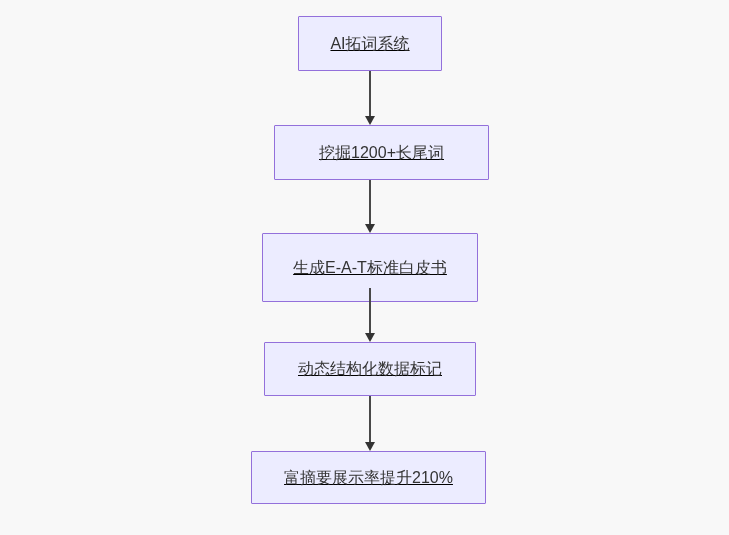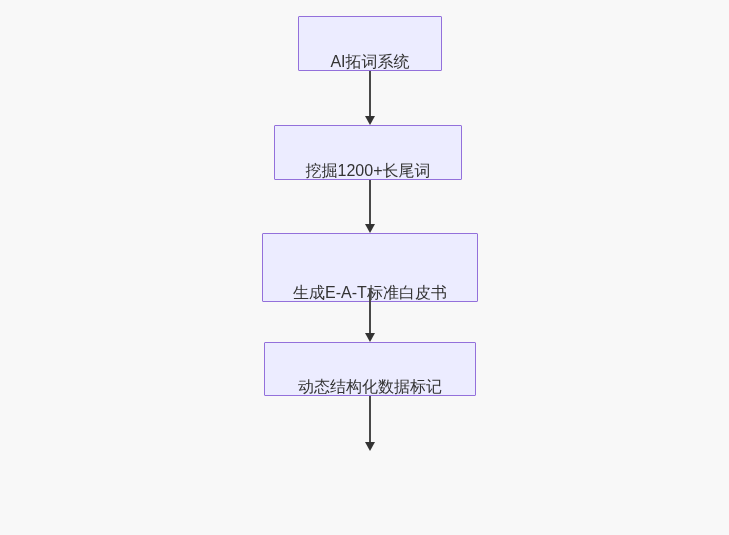--- a/index.html
+++ b/index.html
@@ -14,22 +14,23 @@
     overflow: hidden;
     font-family: "Liberation Sans", "DejaVu Sans", sans-serif;
   }
   .flow-node {
     position: absolute;
     box-sizing: border-box;
     background: #ECECFF;
     border: 1.5px solid #9370DB;
     border-radius: 1px;
     display: flex;
-    align-items: flex-end;
+    align-items: center;
     justify-content: center;
+    text-decoration: underline;
   }
   .flow-node .node-label {
     font-size: 16px;
     color: #333333;
     white-space: nowrap;
     line-height: 1;
   }
   .edge {
     position: absolute;
     width: 10px;
@@ -44,21 +45,21 @@
   }
   .edge .edge-arrowhead {
     width: 0;
     height: 0;
     border-left: 5px solid transparent;
     border-right: 5px solid transparent;
     border-top: 9px solid #333333;
   }
   
   .n1 { left: 298px; top: 16px;  width: 144px; height: 55px; }
-  .n2 { left: 274px; top: 125px; width: 188px; height: 55px; }
+  .n2 { left: 274px; top: 125px; width: 215px; height: 55px; }
   .n3 { left: 262px; top: 233px; width: 216px; height: 69px; }
   .n4 { left: 264px; top: 342px; width: 212px; height: 54px; }
   .n5 { left: 251px; top: 451px; width: 235px; height: 53px; }
   
   .e1 { left: 365px; top: 71px;  height: 54px; }
   .e2 { left: 365px; top: 180px; height: 53px; }
   .e3 { left: 365px; top: 288px; height: 54px; }
   .e4 { left: 365px; top: 396px; height: 55px; }
 </style>
 </head>
@@ -95,14 +96,17 @@
 
   <div class="flow-node n4">
     <span class="node-label">动态结构化数据标记</span>
   </div>
 
   <div class="edge e4">
     <div class="edge-line"></div>
     <div class="edge-arrowhead"></div>
   </div>
 
+  <div class="flow-node n5">
+    <span class="node-label">富摘要展示率提升210%</span>
+  </div>
 
 </div>
 
 </body></html>

